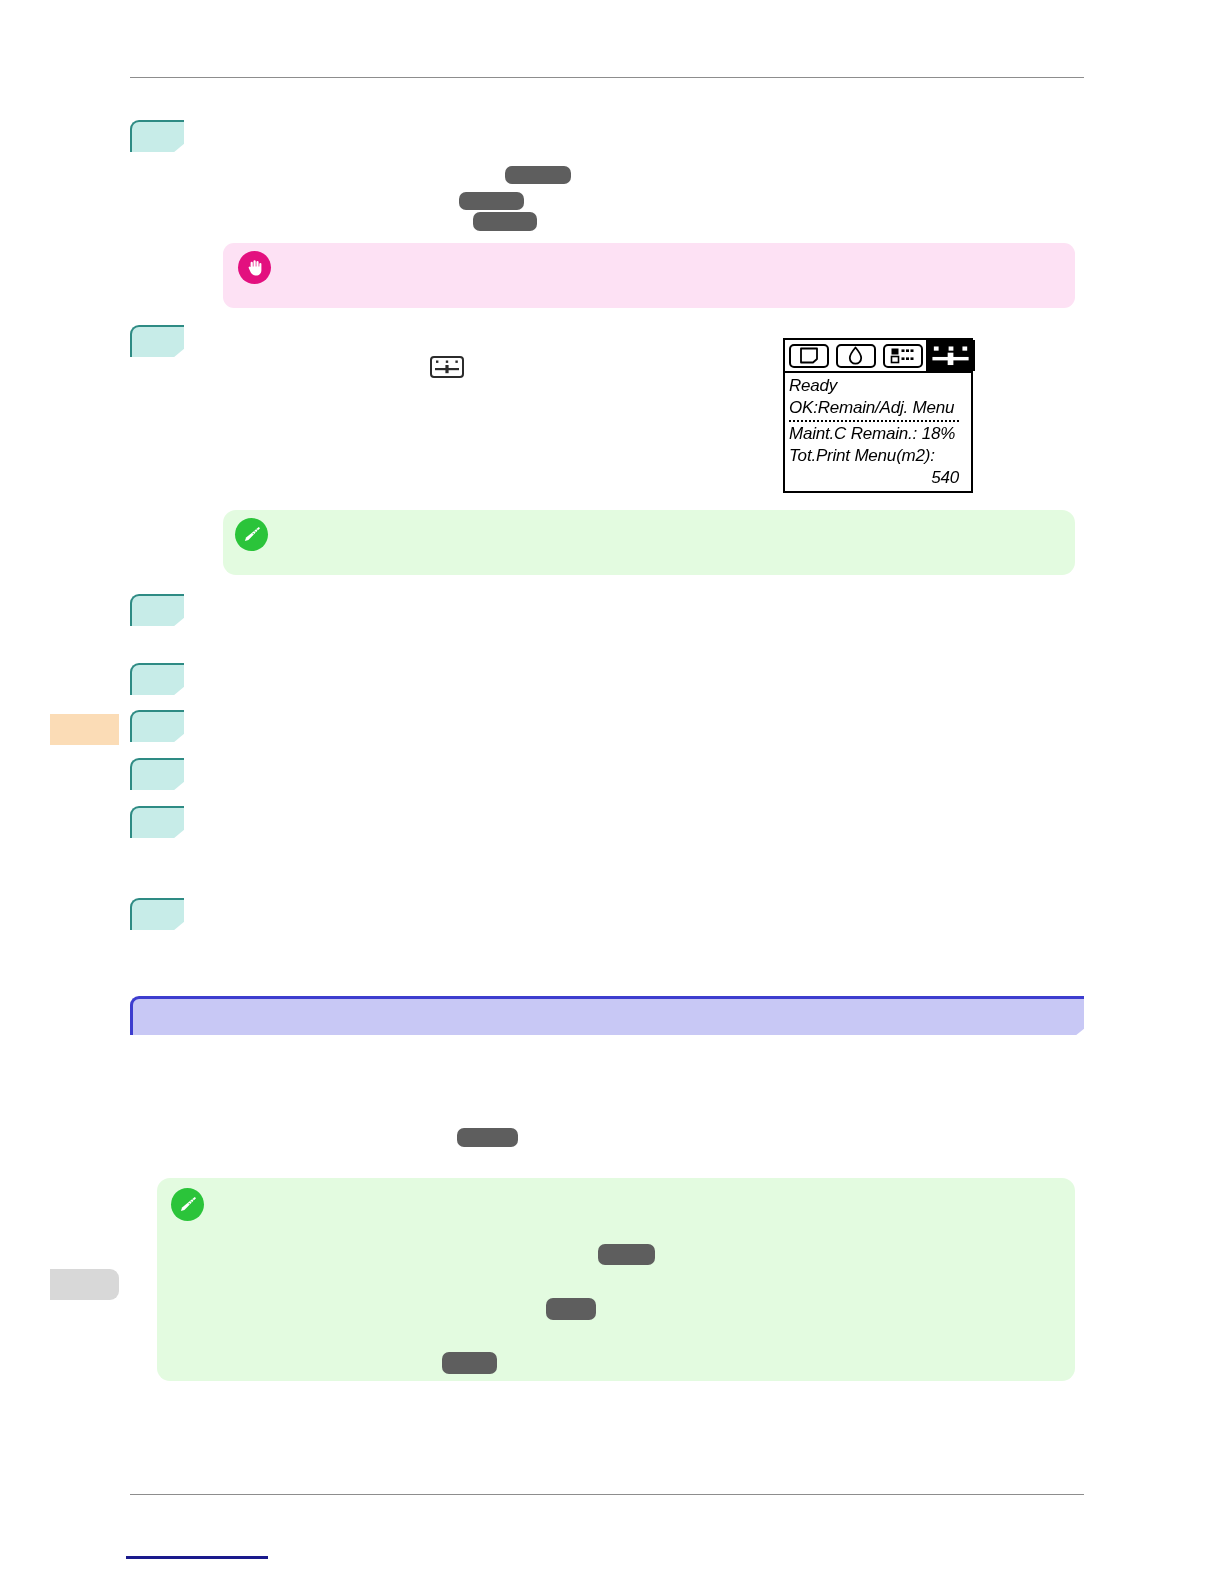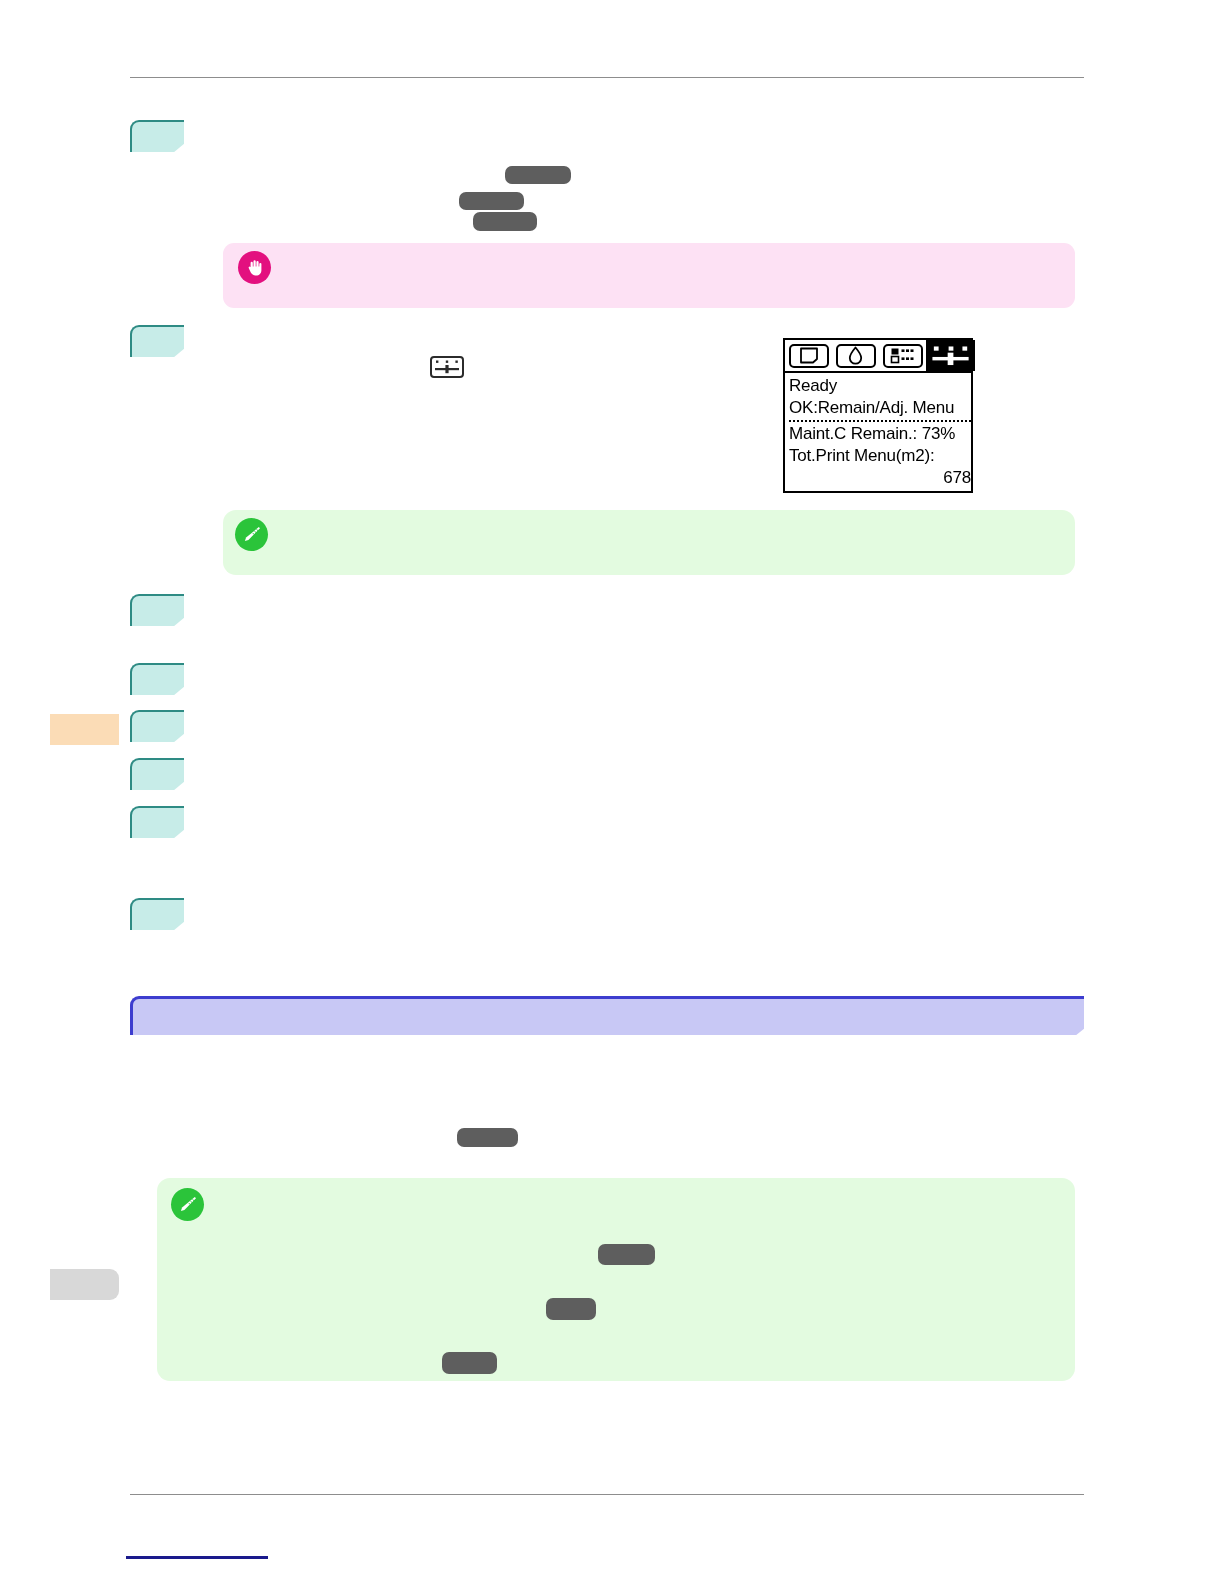--- a/index.html
+++ b/index.html
@@ -209,21 +209,22 @@
   }
   .lcd-tab.active {
     background: #000000;
     width: 49px;
   }
   .lcd-tab.active .tabbox {
     border: none;
     background: #000;
   }
   #lcd-body {
-    padding: 2px 0 0 4px;
+    padding: 2px 12px 0 4px;
+    font-style: italic;
   }
   .lcd-line {
     font-size: 17px;
     line-height: 22px;
     color: #000;
     white-space: nowrap;
     letter-spacing: -0.2px;
   }
   .lcd-line.right { text-align: right; }
   .lcd-divider {
@@ -320,23 +321,23 @@
           </svg>
         </div>
       </div>
 
     </div>
 
     <div id="lcd-body">
       <div class="lcd-line">Ready</div>
       <div class="lcd-line">OK:Remain/Adj. Menu</div>
       <div class="lcd-divider"></div>
-      <div class="lcd-line">Maint.C Remain.: 73%</div>
+      <div class="lcd-line">Maint.C Remain.: 18%</div>
       <div class="lcd-line">Tot.Print Menu(m2):</div>
-      <div class="lcd-line right">678</div>
+      <div class="lcd-line right">540</div>
     </div>
   </div>
 
   <div class="callout note note-1">
     <div class="icon-note" style="left:12px;top:8px">
       <svg width="22" height="22" viewBox="0 0 22 22" aria-hidden="true">
         <path fill="#ffffff" d="M17.8 3.1 19 4.3 7.4 15.9 3.9 17.1l1.2-3.5z"></path>
         <path stroke="#2bc43a" stroke-width="1" d="M15.6 5.3 17.3 7M13.7 7.2l1.7 1.7M11.8 9.1l1.7 1.7"></path>
       </svg>
     </div>

